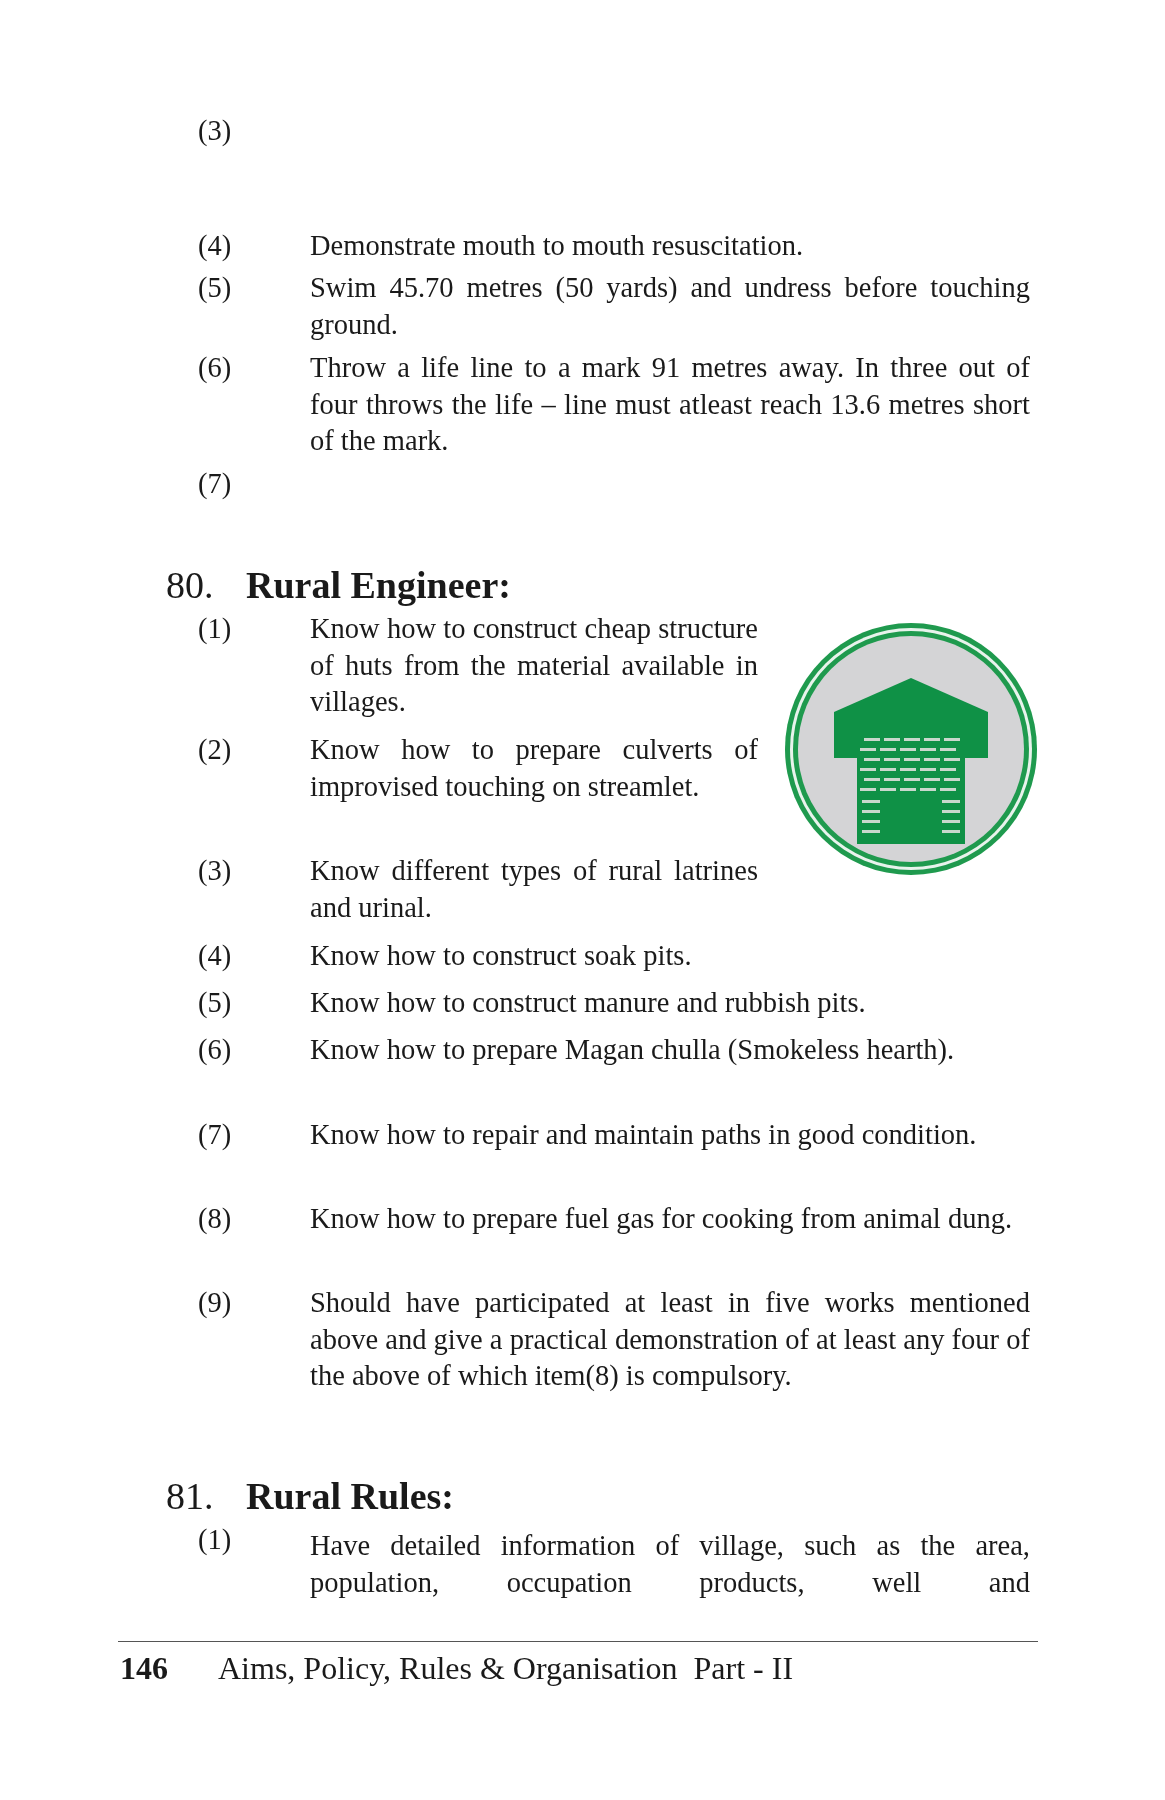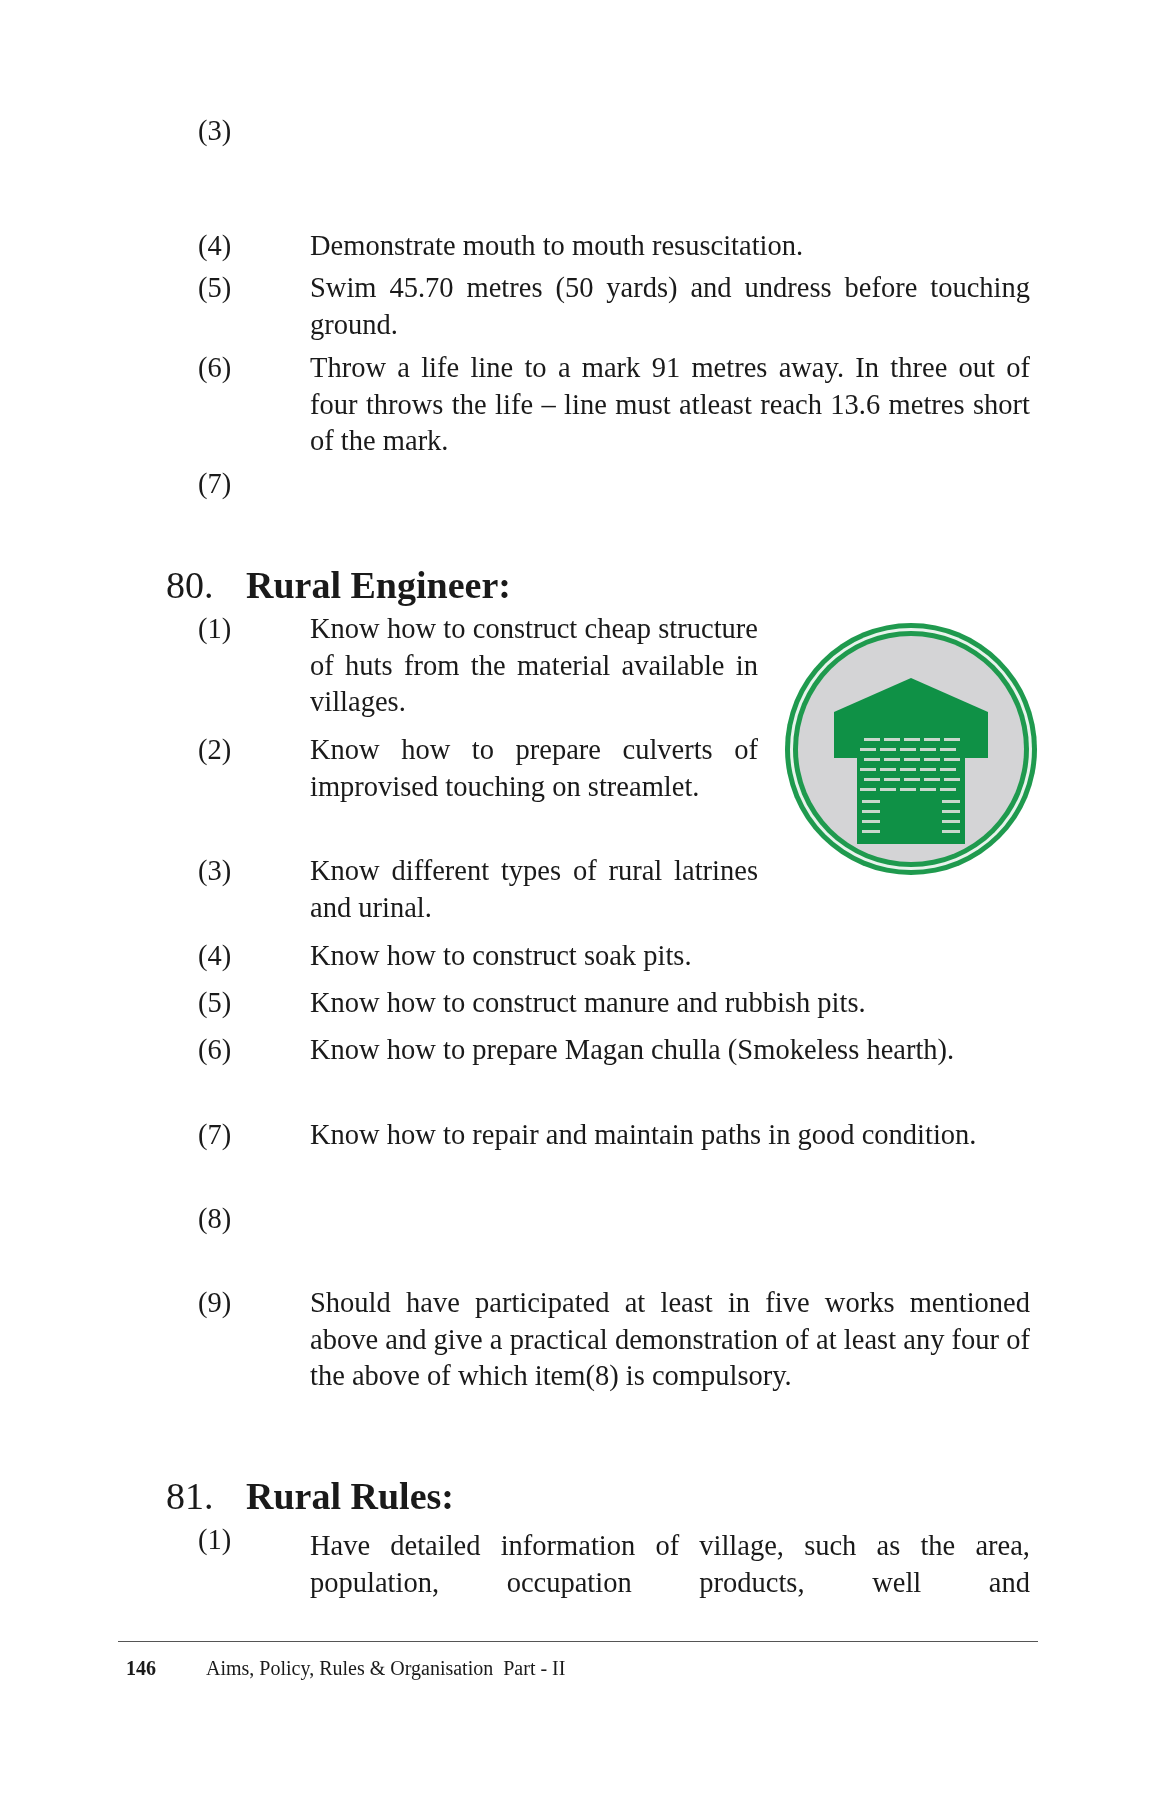--- a/index.html
+++ b/index.html
@@ -8,21 +8,21 @@
   .page { position:absolute; left:0; top:0; width:1165px; height:1800px; }
   .item { position:absolute; left:198px; width:832px; font-size:28.5px; line-height:36.5px; }
   .item .num { position:absolute; left:0; top:0; }
   .item .txt { margin-left:112px; text-align:justify; text-align-last:left; }
   .item.narrow { width:560px; }
   .sec { position:absolute; left:122px; font-size:38px; line-height:36px;margin-left:44px; }
   .sec .snum { position:absolute; left:0; top:0; }
   .sec .stitle { margin-left:80px; font-weight:bold; white-space:nowrap;font-family:Liberation Serif, serif; }
   .badge { position:absolute; left:782px; top:620px; width:258px; height:258px; }
   .footer-rule { position:absolute; left:118px; top:1641px; width:920px; height:0; border-top:1.5px solid #555; }
-  .footer { position:absolute; left:126px; top:1651px; font-size:20px; line-height:34px; white-space:nowrap; }
+  .footer { position:absolute; left:120px; top:1651px; font-size:32px; line-height:34px; white-space:nowrap; }
   .footer .pg { font-weight:bold; margin-right:50px; }
 </style>
 </head>
 <body>
 
 <div class="page">
 
   <div class="item" style="top:113px">
     <span class="num">(3)</span>
   </div>
@@ -70,20 +70,21 @@
   <div class="item" style="top:1032px">
     <span class="num">(6)</span>
     <div class="txt">Know how to prepare Magan chulla (Smokeless hearth).</div>
   </div>
   <div class="item" style="top:1117px">
     <span class="num">(7)</span>
     <div class="txt">Know how to repair and maintain paths in good condition.</div>
   </div>
   <div class="item" style="top:1201px">
     <span class="num">(8)</span>
+    <div class="txt">Know how to prepare fuel gas for cooking from animal dung.</div>
   </div>
   <div class="item" style="top:1285px">
     <span class="num">(9)</span>
     <div class="txt">Should have participated at least in five works mentioned above and give a practical demonstration of at least any four of the above of which item(8) is compulsory.</div>
   </div>
 
   <div class="badge">
     <svg width="258" height="258" viewBox="0 0 258 258">
       <circle cx="129" cy="129" r="126" fill="#1f9a4e"></circle>
       <circle cx="129" cy="129" r="121" fill="#e8f3ec"></circle>

